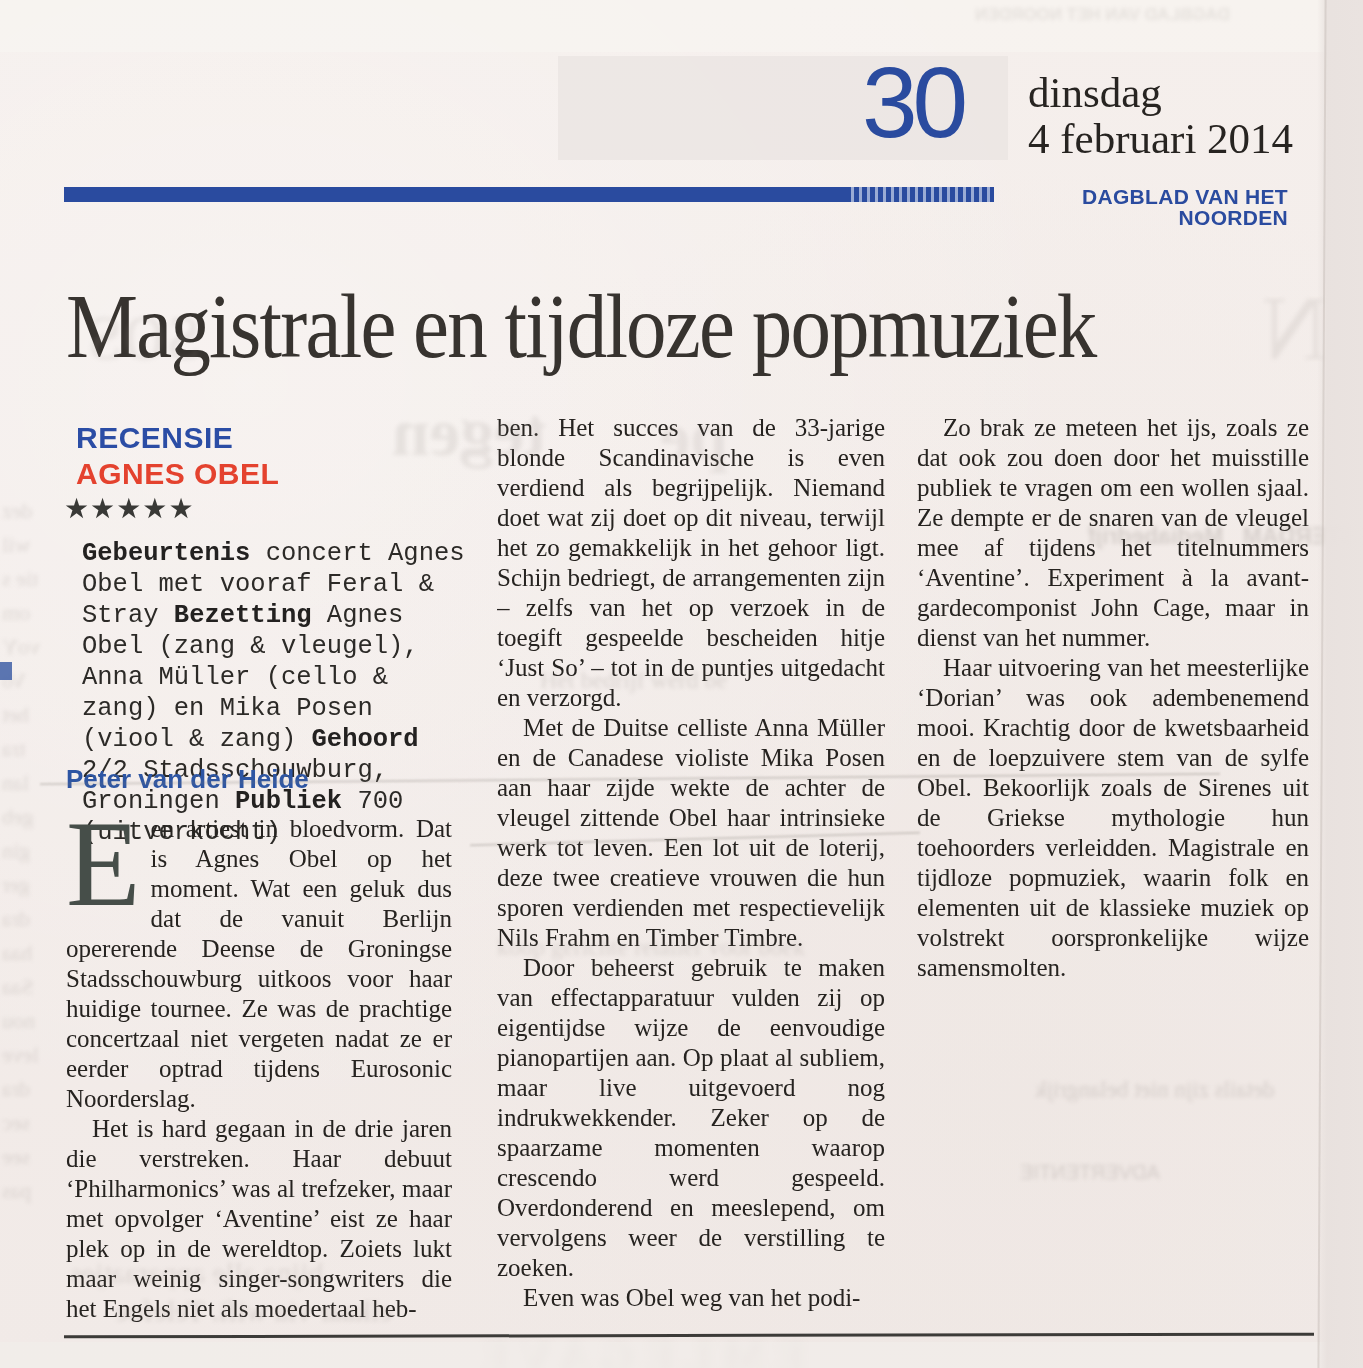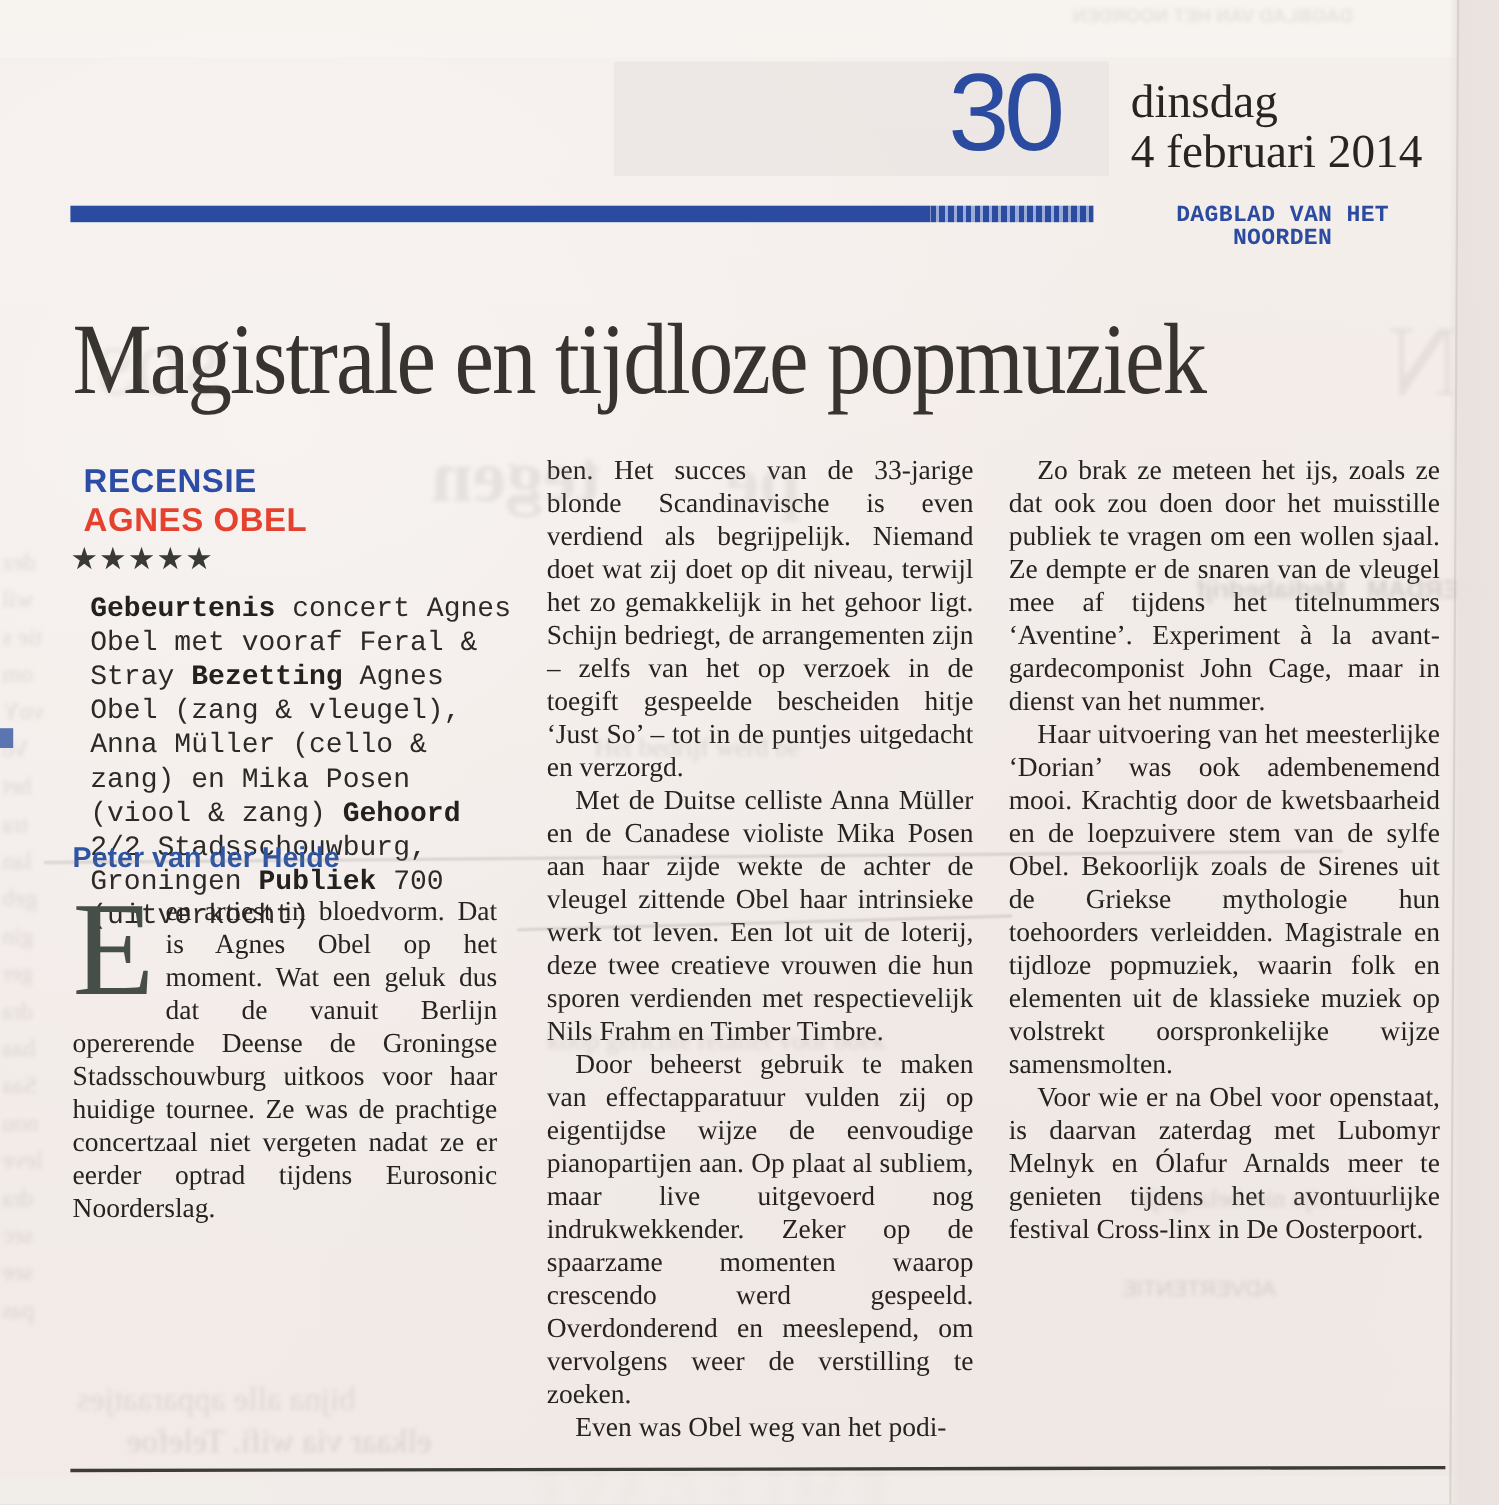--- a/index.html
+++ b/index.html
@@ -18,22 +18,22 @@
   .torn-line{position:absolute;right:40px;top:0;width:2px;height:100%;background:rgba(168,157,150,.28);transform:rotate(.3deg);}
   .bottomband{position:absolute;left:0;top:1342px;width:100%;height:26px;background:rgba(242,238,235,.6);}
 
   
   .pagenum{position:absolute;left:862px;top:56px;font-family:"Liberation Sans",sans-serif;
     font-weight:normal;font-size:100px;line-height:.92;letter-spacing:-5px;color:#2a4b9f;}
   .dateblock{position:absolute;left:1028px;top:70px;font-size:43px;line-height:46px;color:#272421;}
   .bar-solid{position:absolute;left:64px;top:187px;width:782px;height:15px;background:#2a4b9f;}
   .bar-hatch{position:absolute;left:846px;top:187px;width:148px;height:15px;
     background:repeating-linear-gradient(90deg,#2a4b9f 0 5px,#9aabd4 5px 8px);}
-  .masthead{position:absolute;left:1018px;top:186px;width:296px;text-align:center;
-    font-family:Liberation Mono, monospace;font-weight:bold;font-size:21px;line-height:1;
+  .masthead{position:absolute;left:992px;top:186px;width:296px;text-align:right;
+    font-family:Liberation Sans, sans-serif;font-weight:bold;font-size:21px;line-height:1;
     letter-spacing:.3px;color:#2a4b9f;}
 
   
   .headline{position:absolute;left:66px;top:278px;white-space:nowrap;
     font-size:92px;line-height:1.05;font-weight:400;color:#37332f;letter-spacing:-2px;
     transform:scaleX(.88);transform-origin:left top;}
 
   
   .kicker{position:absolute;left:76px;top:420px;font-family:"Liberation Sans",sans-serif;
     font-weight:bold;font-size:30px;line-height:36px;letter-spacing:.5px;}
@@ -87,31 +87,31 @@
   <div class="kicker">
     <div class="k1">RECENSIE</div>
     <div class="k2">AGNES OBEL</div>
   </div>
   <div class="stars">★★★★★</div>
   <p class="credits" style="margin:0;"><strong>Gebeurtenis</strong> concert Agnes Obel met vooraf Feral &amp; Stray <strong>Bezetting</strong> Agnes Obel (zang &amp; vleugel), Anna Müller (cello &amp; zang) en Mika Posen (viool &amp; zang) <strong>Gehoord</strong> 2/2 Stadsschouwburg, Groningen <strong>Publiek</strong> 700 (uitverkocht)</p>
   <div class="byline">Peter van der Heide</div>
 
   <div id="col1" class="textcol">
       <p><span class="dropcap">E</span>en artiest in bloedvorm. Dat is Agnes Obel op het moment. Wat een geluk dus dat de vanuit Berlijn opererende Deense de Groningse Stadsschouwburg uitkoos voor haar huidige tournee. Ze was de prachtige concertzaal niet vergeten nadat ze er eerder optrad tijdens Eurosonic Noorderslag.</p>
+      <p class="indent">Het is hard gegaan in de drie jaren die verstreken. Haar debuut ‘Philharmonics’ was al trefzeker, maar met opvolger ‘Aventine’ eist ze haar plek op in de wereldtop. Zoiets lukt maar weinig singer-songwriters die het Engels niet als moedertaal heb-</p>
     </div>
   <div id="col2" class="textcol">
       <p>ben. Het succes van de 33-jarige blonde Scandinavische is even verdiend als begrijpelijk. Niemand doet wat zij doet op dit niveau, terwijl het zo gemakkelijk in het gehoor ligt. Schijn bedriegt, de arrangementen zijn – zelfs van het op verzoek in de toegift gespeelde bescheiden hitje ‘Just So’ – tot in de puntjes uitgedacht en verzorgd.</p>
       <p class="indent">Met de Duitse celliste Anna Müller en de Canadese violiste Mika Posen aan haar zijde wekte de achter de vleugel zittende Obel haar intrinsieke werk tot leven. Een lot uit de loterij, deze twee creatieve vrouwen die hun sporen verdienden met respectievelijk Nils Frahm en Timber Timbre.</p>
       <p class="indent">Door beheerst gebruik te maken van effectapparatuur vulden zij op eigentijdse wijze de eenvoudige pianopartijen aan. Op plaat al subliem, maar live uitgevoerd nog indrukwekkender. Zeker op de spaarzame momenten waarop crescendo werd gespeeld. Overdonderend en meeslepend, om vervolgens weer de verstilling te zoeken.</p>
       <p class="indent">Even was Obel weg van het podi-</p>
     </div>
   <div id="col3" class="textcol">
       <p class="indent">Zo brak ze meteen het ijs, zoals ze dat ook zou doen door het muisstille publiek te vragen om een wollen sjaal. Ze dempte er de snaren van de vleugel mee af tijdens het titelnummers ‘Aventine’. Experiment à la avant-gardecomponist John Cage, maar in dienst van het nummer.</p>
       <p class="indent">Haar uitvoering van het meesterlijke ‘Dorian’ was ook adembenemend mooi. Krachtig door de kwetsbaarheid en de loepzuivere stem van de sylfe Obel. Bekoorlijk zoals de Sirenes uit de Griekse mythologie hun toehoorders verleidden. Magistrale en tijdloze popmuziek, waarin folk en elementen uit de klassieke muziek op volstrekt oorspronkelijke wijze samensmolten.</p>
-      <p class="indent">Voor wie er na Obel voor openstaat, is daarvan zaterdag met Lubomyr Melnyk en Ólafur Arnalds meer te genieten tijdens het avontuurlijke festival Cross-linx in De Oosterpoort.</p>
     </div>
 
   <div class="rule"></div>
 
   <div>
       <span class="ghost" style="left: 975px; top: 6px; font-size: 17px; opacity: 0.18; font-weight: bold; font-family: &quot;Liberation Sans&quot;, sans-serif; transform: scaleX(-1);">DAGBLAD VAN HET NOORDEN</span>
       <span class="ghost" style="left: 88px; top: 286px; font-size: 88px; opacity: 0.13; transform: scaleX(-1);">sos</span>
       <span class="ghost" style="left: 1262px; top: 282px; font-size: 92px; opacity: 0.15; transform: scaleX(-1);">N</span>
       <span class="ghost" style="left: 392px; top: 398px; font-size: 68px; opacity: 0.16; font-weight: bold; transform: scaleX(-1);">tegen</span>
       <span class="ghost" style="left: 660px; top: 402px; font-size: 68px; opacity: 0.14; font-weight: bold; transform: scaleX(-1);">pe</span>

